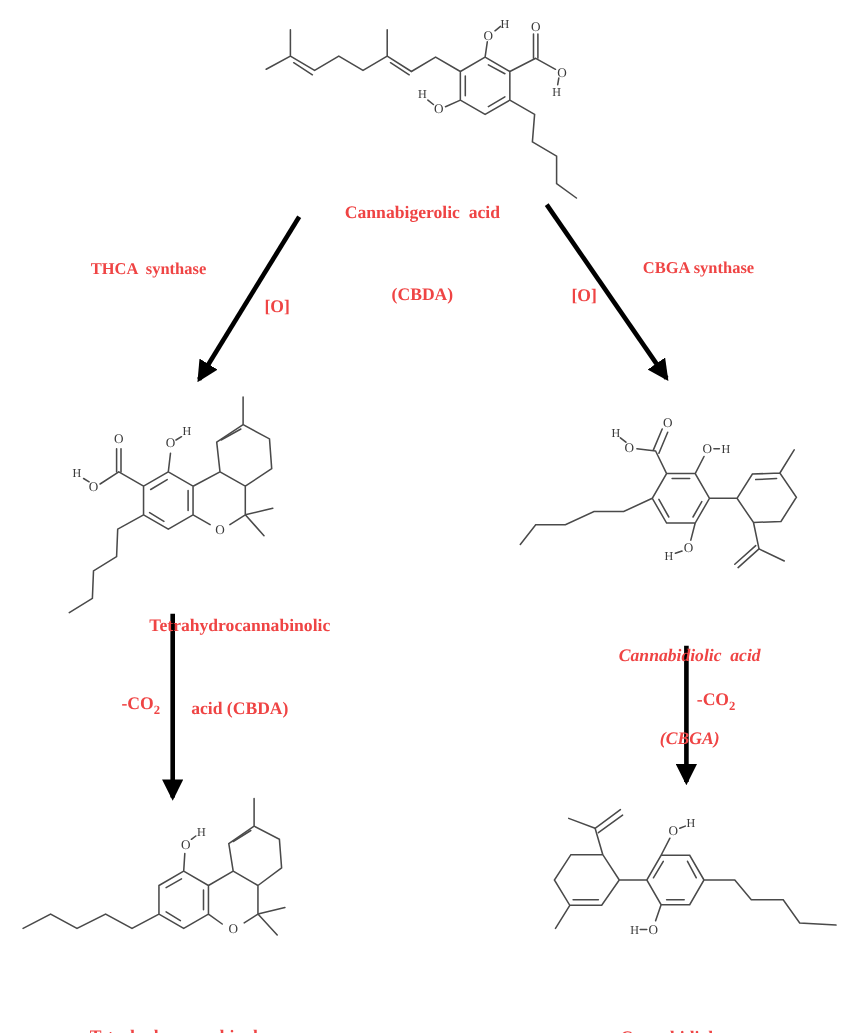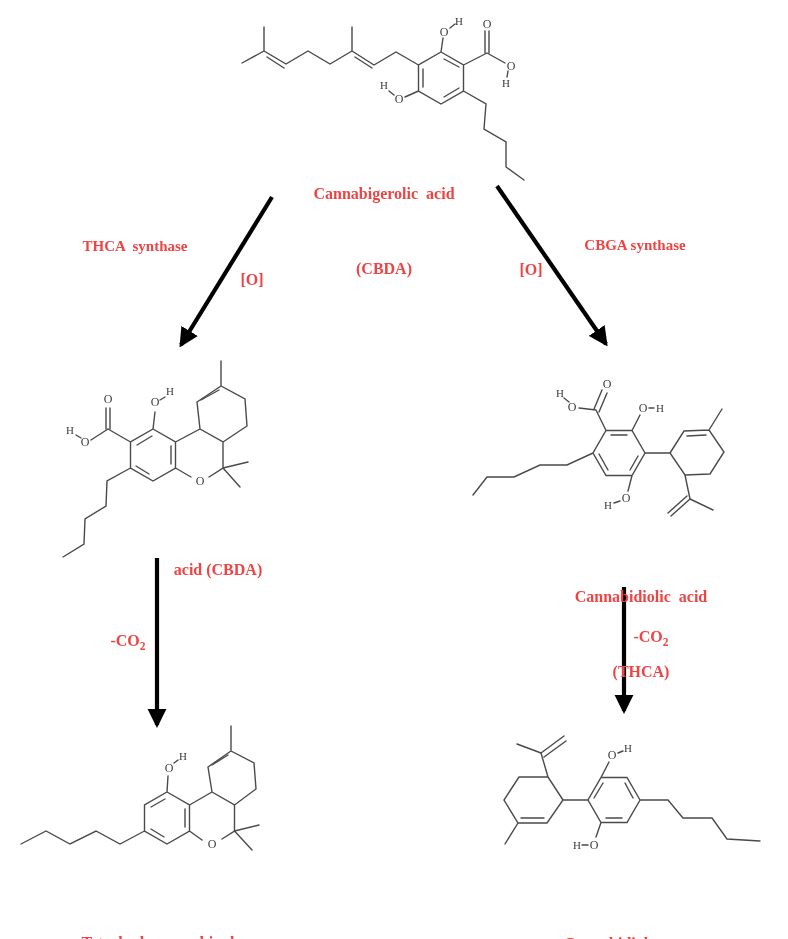--- a/index.html
+++ b/index.html
@@ -173,26 +173,27 @@
       <path class="arrow" marker-end="url(#ah)" d="M624,587 L624,711"></path>
     </g>
   </svg>
 
   <div class="lbl compound-label" style="left:384px;top:131px;">
     <div>Cannabigerolic  acid</div>
     <div>(CBDA)</div>
   </div>
 
   <div class="lbl compound-label" style="left:218px;top:507px;">
+    <div>Tetrahydrocannabinolic</div>
     <div>acid (CBDA)</div>
   </div>
 
-  <div class="lbl compound-label" style="left:641px;top:534px;">
+  <div class="lbl compound-label" style="left:627px;top:534px;font-style:italic;">
     <div>Cannabidiolic  acid</div>
-    <div>(THCA)</div>
+    <div>(CBGA)</div>
   </div>
 
   <div class="lbl compound-label" style="left:158px;top:880px;">
     <div>Tetrahydrocannabinol</div>
     
   </div>
 
   <div class="lbl compound-label" style="left:606px;top:881px;">
     <div>Cannabidiol</div>
     

